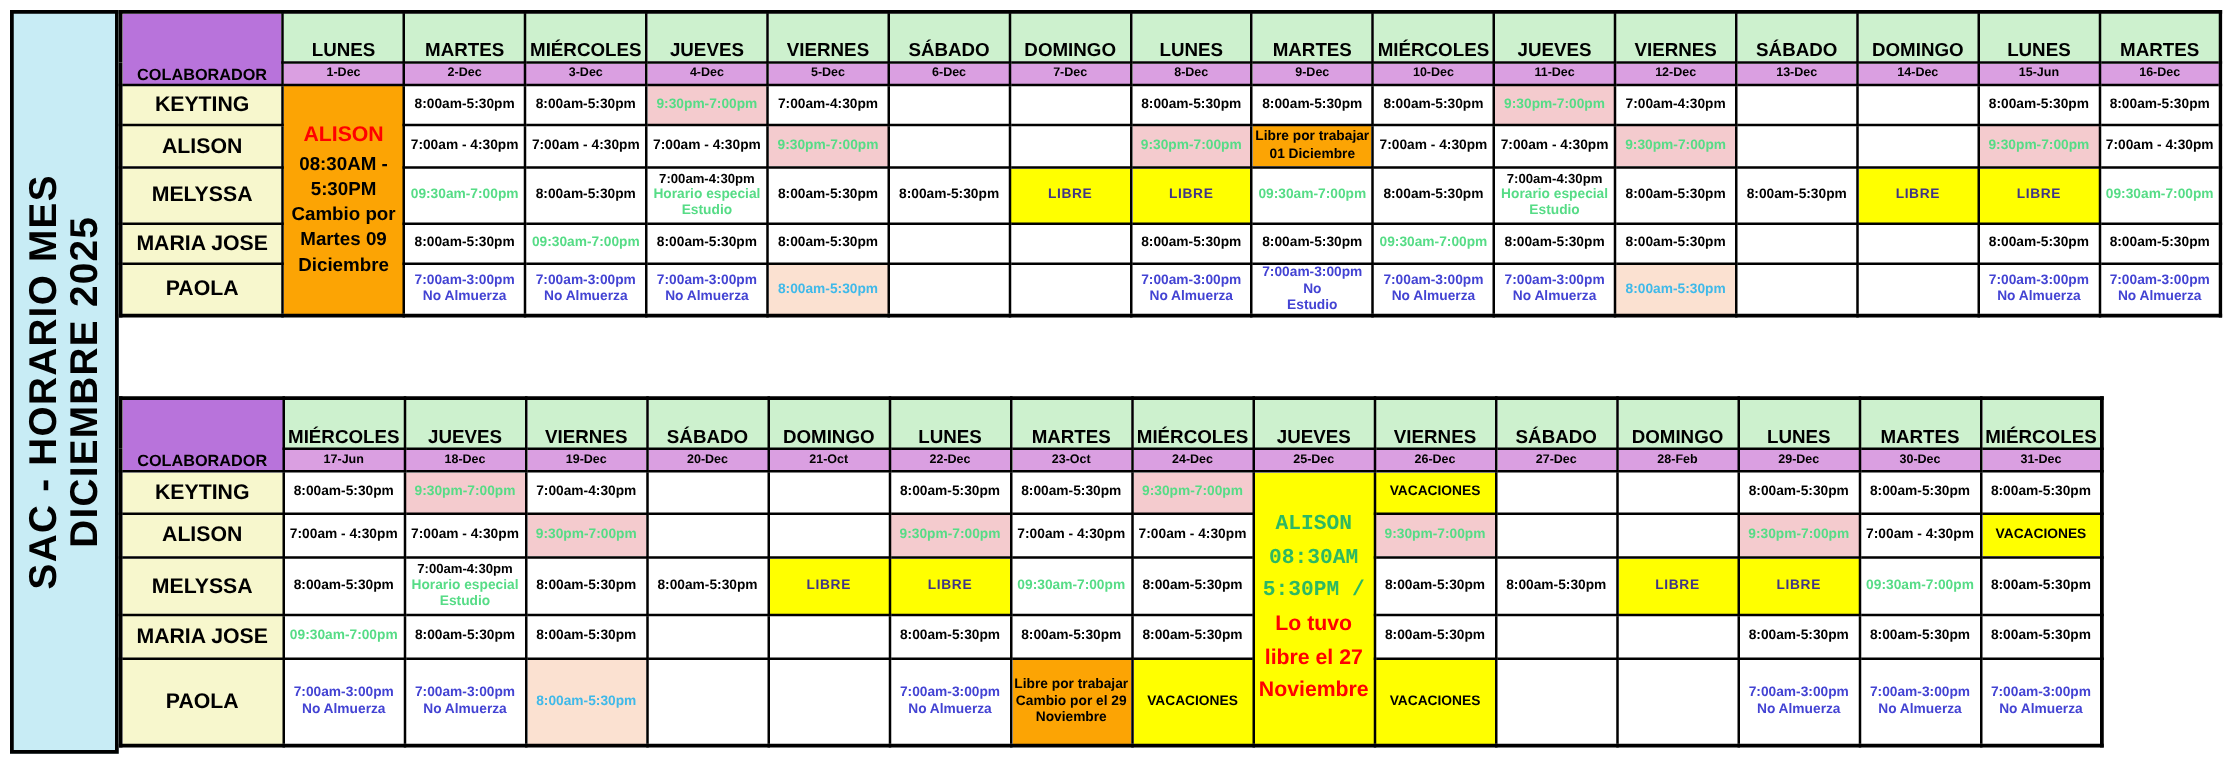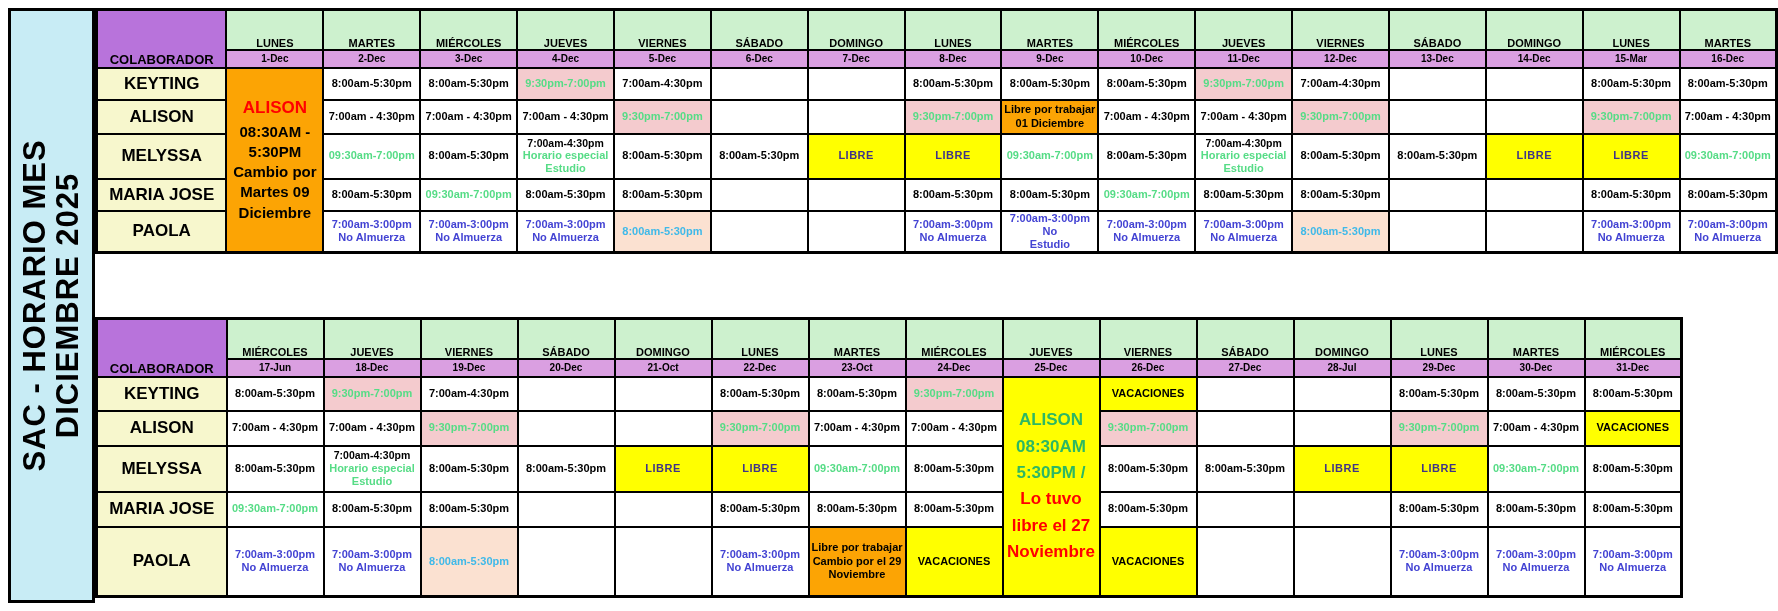--- a/index.html
+++ b/index.html
@@ -24,21 +24,21 @@
   }
   #table-first{left:95px;top:8px;}
   #table-second{left:95px;top:317px;}
   .sched th,.sched td{border:2px solid #000;padding:0;overflow:hidden;box-sizing:border-box;}
   .colab-h{
     background:var(--header-purple);vertical-align:bottom;text-align:center;
     font-size:13px;color:#000;padding-bottom:2px;
   }
   .dayname{
     background:var(--day-green);vertical-align:bottom;text-align:center;
-    font-size:11px;color:#000;padding-bottom:2px;
+    font-size:15px;color:#000;padding-bottom:2px;
   }
   .daydate{
     background:var(--date-lavender);text-align:center;vertical-align:middle;
     font-size:10px;color:#000;
   }
   .rowname{
     background:var(--name-yellow);text-align:center;vertical-align:middle;
     font-size:17px;color:#000;
   }
   td.c{text-align:center;vertical-align:middle;font-size:11px;line-height:1.2;}
@@ -52,21 +52,21 @@
   .k-paola{color:var(--paola-blue);font-size:10.5px;line-height:1.3;}
   .k-study{font-size:10px;line-height:1.2;}
   .study-first{color:#000;font-size:10.5px;}
   .study-rest{color:var(--green-text);}
   .merged{text-align:center;vertical-align:middle;font-weight:bold;padding:0 2px;}
   .merged-orange{background:var(--orange);}
   .merged-orange .seg{font-size:15px;line-height:1.35;color:#000;}
   .merged-orange .seg-red{color:var(--red);font-size:17px;margin-bottom:2px;}
   .merged-yellow{background:var(--yellow);}
   .merged-yellow .seg{font-size:17px;line-height:1.55;}
-  .merged-yellow .seg-green{color:var(--merged-green);}
+  .merged-yellow .seg-green{color:var(--merged-green);font-family:Liberation Mono, monospace;}
   .merged-yellow .seg-red{color:var(--red);}
 </style>
 </head>
 <body>
 
 <div class="stage">
   <div class="title-box">
     <div class="title-rot">
       <span>SAC - HORARIO MES</span><br>
       <span>DICIEMBRE 2025</span>
@@ -121,21 +121,21 @@
             <td class="daydate">5-Dec</td>
             <td class="daydate">6-Dec</td>
             <td class="daydate">7-Dec</td>
             <td class="daydate">8-Dec</td>
             <td class="daydate">9-Dec</td>
             <td class="daydate">10-Dec</td>
             <td class="daydate">11-Dec</td>
             <td class="daydate">12-Dec</td>
             <td class="daydate">13-Dec</td>
             <td class="daydate">14-Dec</td>
-            <td class="daydate">15-Mar</td>
+            <td class="daydate">15-Jun</td>
             <td class="daydate">16-Dec</td>
           </tr>
         </thead>
         <tbody>
           <tr style="height: 32px;">
             <td class="rowname">KEYTING</td>
             <td rowspan="5" class="merged merged-orange">
               <div class="seg seg-red">ALISON</div>
               <div class="seg seg-black">08:30AM - 5:30PM</div>
               <div class="seg seg-black">Cambio por Martes 09 Diciembre</div>
@@ -308,21 +308,21 @@
             <td class="daydate">18-Dec</td>
             <td class="daydate">19-Dec</td>
             <td class="daydate">20-Dec</td>
             <td class="daydate">21-Oct</td>
             <td class="daydate">22-Dec</td>
             <td class="daydate">23-Oct</td>
             <td class="daydate">24-Dec</td>
             <td class="daydate">25-Dec</td>
             <td class="daydate">26-Dec</td>
             <td class="daydate">27-Dec</td>
-            <td class="daydate">28-Jul</td>
+            <td class="daydate">28-Feb</td>
             <td class="daydate">29-Dec</td>
             <td class="daydate">30-Dec</td>
             <td class="daydate">31-Dec</td>
           </tr>
         </thead>
         <tbody>
           <tr style="height: 34px;">
             <td class="rowname">KEYTING</td>
             <td class="c k-time">8:00am-5:30pm</td>
             <td class="c k-pink">9:30pm-7:00pm</td>

